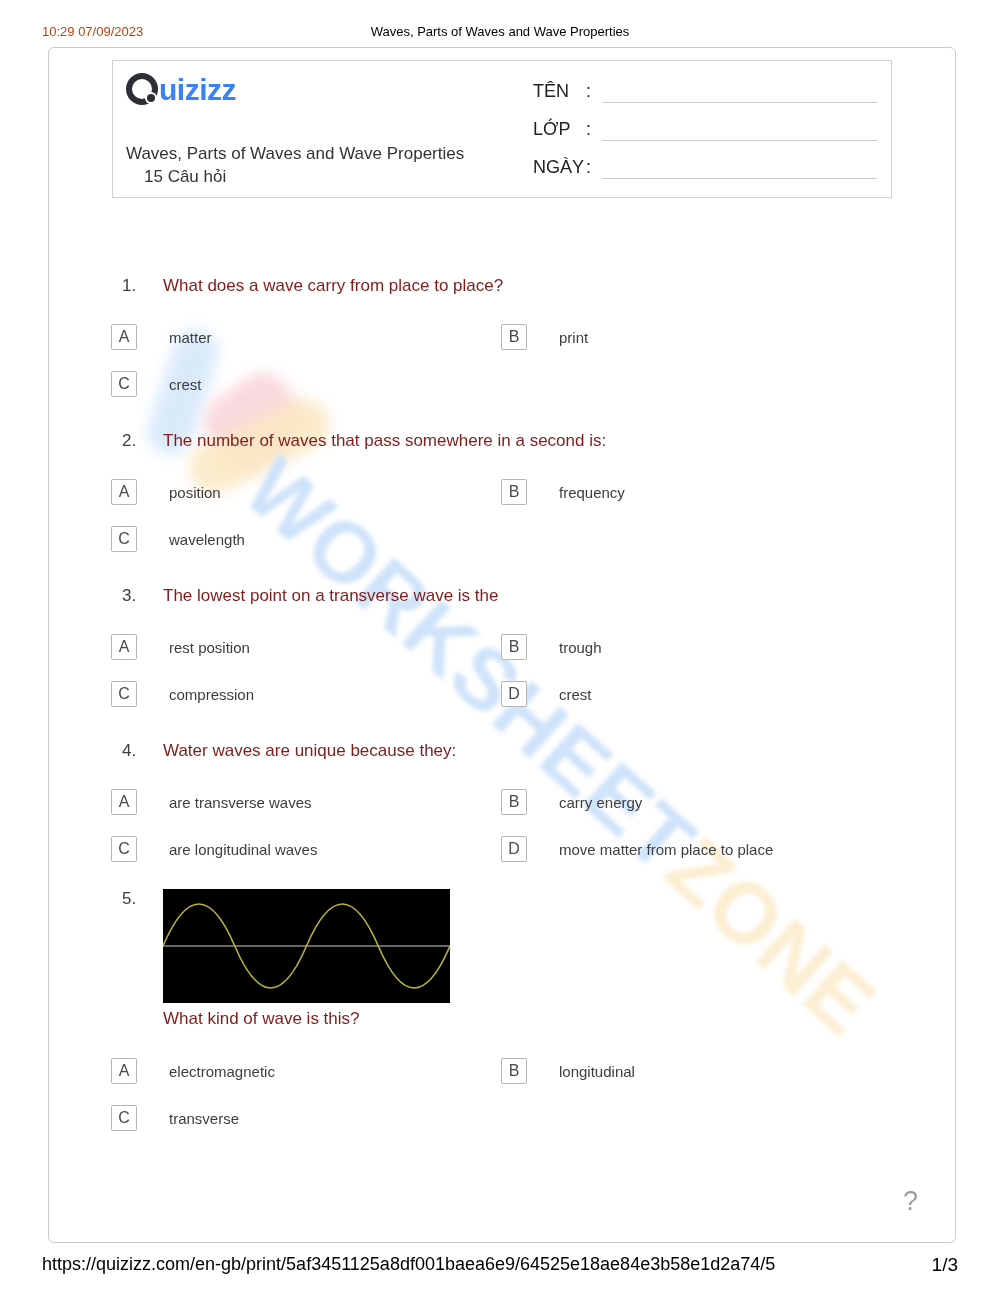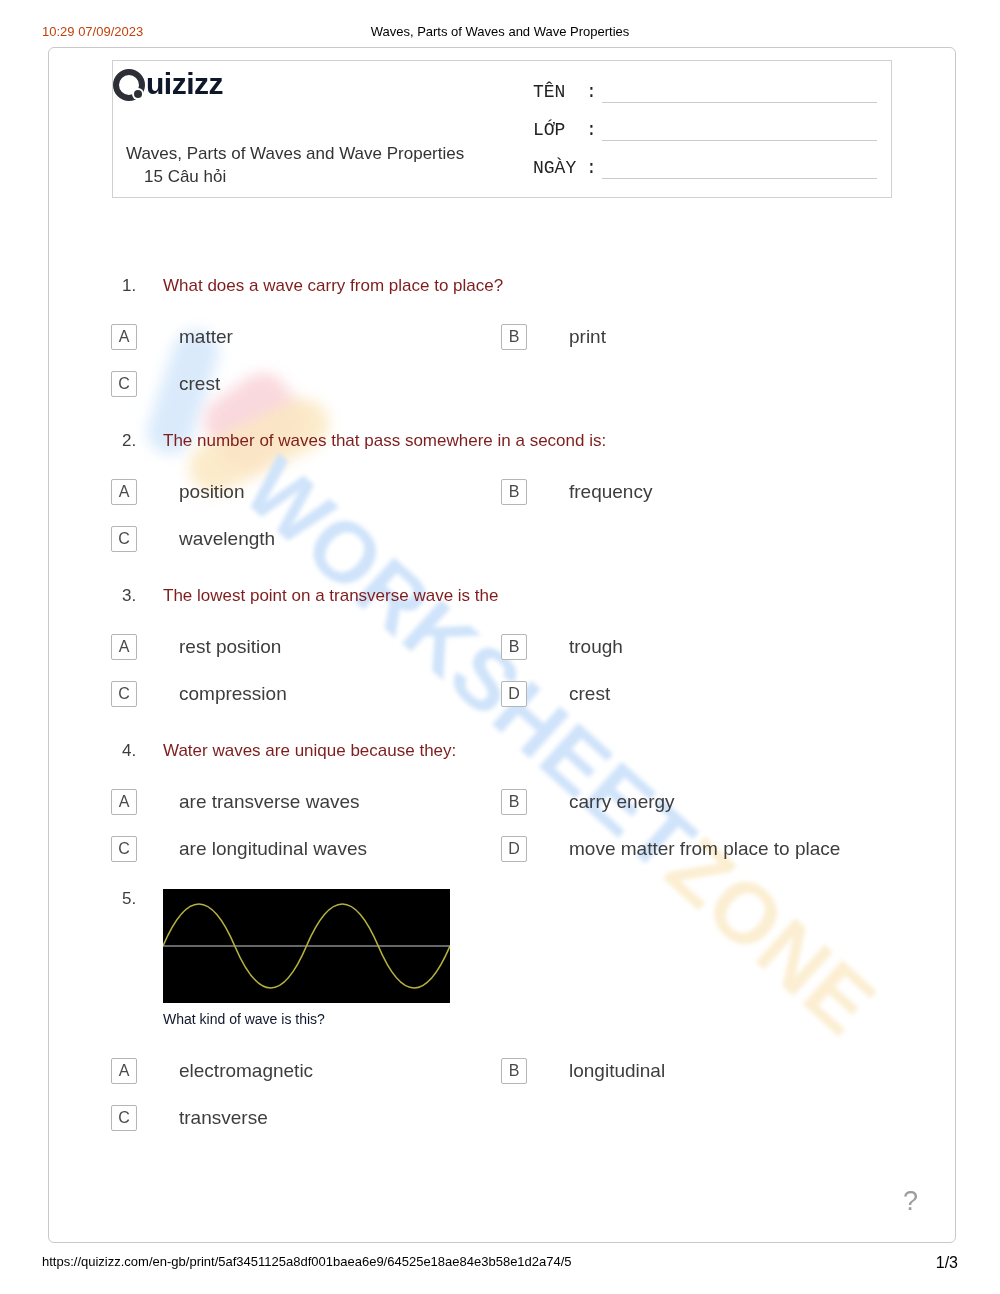--- a/index.html
+++ b/index.html
@@ -3,38 +3,38 @@
 <meta charset="utf-8">
 <style>
   html,body { margin:0; padding:0; }
   body {
     width:1000px; height:1294px; position:relative; background:#ffffff;
     font-family:"Liberation Sans", sans-serif; overflow:hidden;
   }
   
   .print-time { position:absolute; top:24px; left:42px; font-size:13px; color:#c2410c; }
   .print-title { position:absolute; top:24px; left:0; width:100%; text-align:center; font-size:13px; color:#000; }
-  .footer-url { position:absolute; top:1254px; left:42px; font-size:13px; color:#000; }
-  .footer-page { position:absolute; top:1254px; right:42px; font-size:16px; color:#000; }
+  .footer-url { position:absolute; top:1254px; left:42px; font-size:18px; color:#000; }
+  .footer-page { position:absolute; top:1254px; right:42px; font-size:19px; color:#000; }
 
   
   .outer-box { position:absolute; left:48px; top:47px; width:906px; height:1194px;
     border:1px solid #c9c9c9; border-radius:6px; background:transparent; }
 
   
   .quiz-header { position:absolute; left:112px; top:60px; width:778px; height:136px;
     border:1px solid #d0d0d0; background:#fff; z-index:2; }
-  .logo { position:absolute; left:0; top:8px; display:flex; align-items:flex-start; height:36px; color:#0f172a; }
+  .logo { position:absolute; left:13px; top:8px; display:flex; align-items:flex-end; height:36px; color:#3b82f6; }
   .logo-q { display:inline-block; width:20px; height:20px; border:6px solid #2d2f36; border-radius:50%; position:relative; }
   .logo-q::after { content:""; position:absolute; width:8px; height:8px; background:#2d2f36; border-radius:50%;
     right:-3px; bottom:-3px; box-shadow:0 0 0 2px #fff; }
   .logo-rest { font-size:30px; font-weight:700; letter-spacing:-0.5px; line-height:30px; margin-left:1px; }
   .quiz-title { position:absolute; left:13px; top:83px; font-size:17px; color:#333; }
   .quiz-count { position:absolute; left:31px; top:106px; font-size:17px; color:#333; }
-  .fields { position:absolute; left:420px; right:14px; top:4px;font-family:Liberation Mono, monospace; }
+  .fields { position:absolute; left:420px; right:14px; top:4px; }
   .field-row { display:flex; align-items:flex-end; height:38px; font-size:18px; color:#222; }
   .field-label { width:53px; padding-bottom:1px; }
   .field-colon { width:10px; padding-bottom:1px; }
   .field-line { flex:1; height:24px; border-bottom:1px solid #cbcbcb; margin-left:6px; }
 
   
   .wm { position:absolute; z-index:0; }
   .wm-shape { position:absolute; filter:blur(7px); opacity:.85; }
   .wm-blue   { left:160px; top:328px; width:46px;  height:128px; border-radius:22px; transform:rotate(18deg); }
   .wm-pink   { left:208px; top:382px; width:92px;  height:78px;  border-radius:26px; transform:rotate(-35deg); }
@@ -43,27 +43,27 @@
     font-size:86px; font-weight:700; letter-spacing:1px; white-space:nowrap; filter:blur(2px); }
 
   
   .questions { position:absolute; left:48px; top:276px; width:870px; z-index:1; }
   .question { margin-bottom:34px; }
   .question.has-image { margin-top:-7px; }
   .q-row { display:flex; align-items:flex-start; }
   .q-num { width:41px; margin-left:74px; font-size:17px; color:#3d3d3d; line-height:20px; }
   .q-text { font-size:17px; color:#7f1d1d; line-height:20px; }
   .q-image { width:287px; height:114px; line-height:0; }
-  .q-caption { margin:6px 0 0 115px; font-size:14px; color:#0f172a; line-height:20px; }
+  .q-caption { margin:6px 0 0 115px; font-size:17px; color:#7f1d1d; line-height:20px; }
   .q-options { display:grid; grid-template-columns:390px auto; row-gap:21px; margin:28px 0 0 63px; }
   .question.has-image .q-options { margin-top:29px; }
   .option { display:flex; align-items:center; height:26px; }
   .opt-box { width:24px; height:24px; border:1px solid #b5b5b5; border-radius:2px; background:#fff;
     display:flex; align-items:center; justify-content:center; font-size:16px; color:#4a4a4a; flex:0 0 auto; }
-  .opt-label { margin-left:42px; font-size:19px; color:#3d3d3d; white-space:nowrap; }
+  .opt-label { margin-left:32px; font-size:15px; color:#3d3d3d; white-space:nowrap; }
 
   
   .help { position:absolute; left:903px; top:1186px; font-size:27px; color:#9c9c9c; z-index:2; }
 </style>
 </head>
 <body>
 
 <div class="print-time">10:29 07/09/2023</div>
 <div class="print-title">Waves, Parts of Waves and Wave Properties</div>
 

